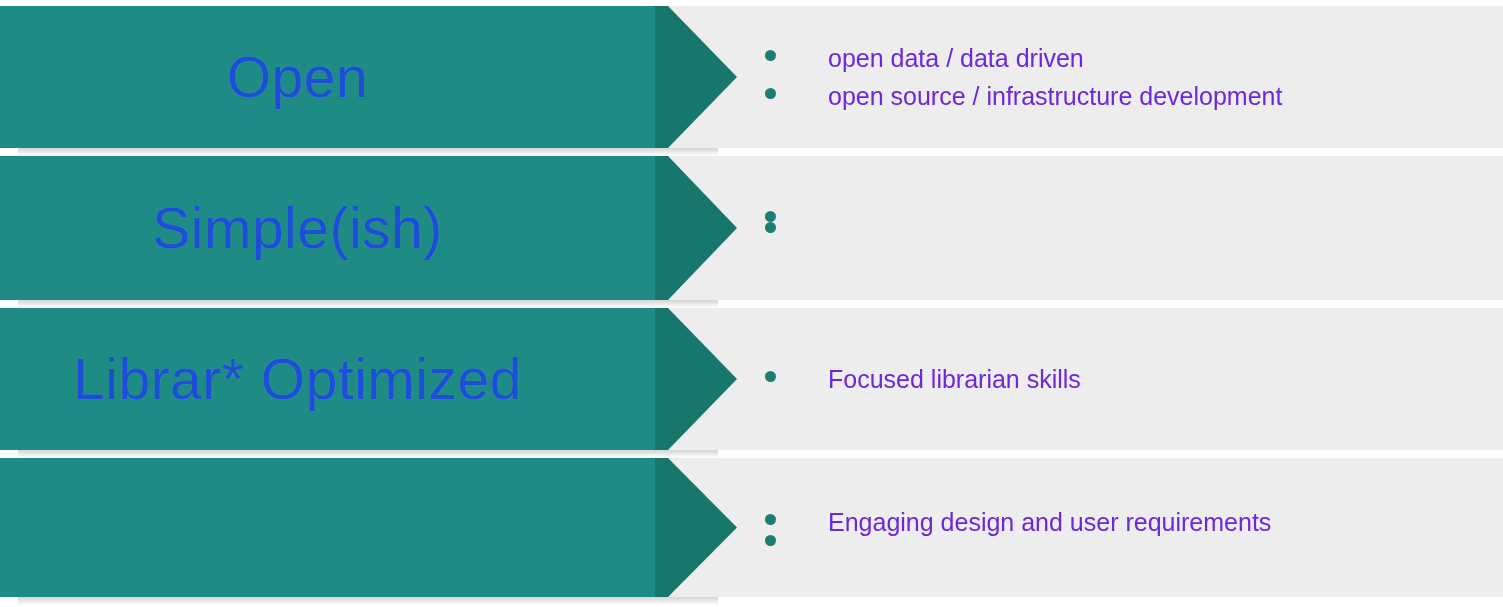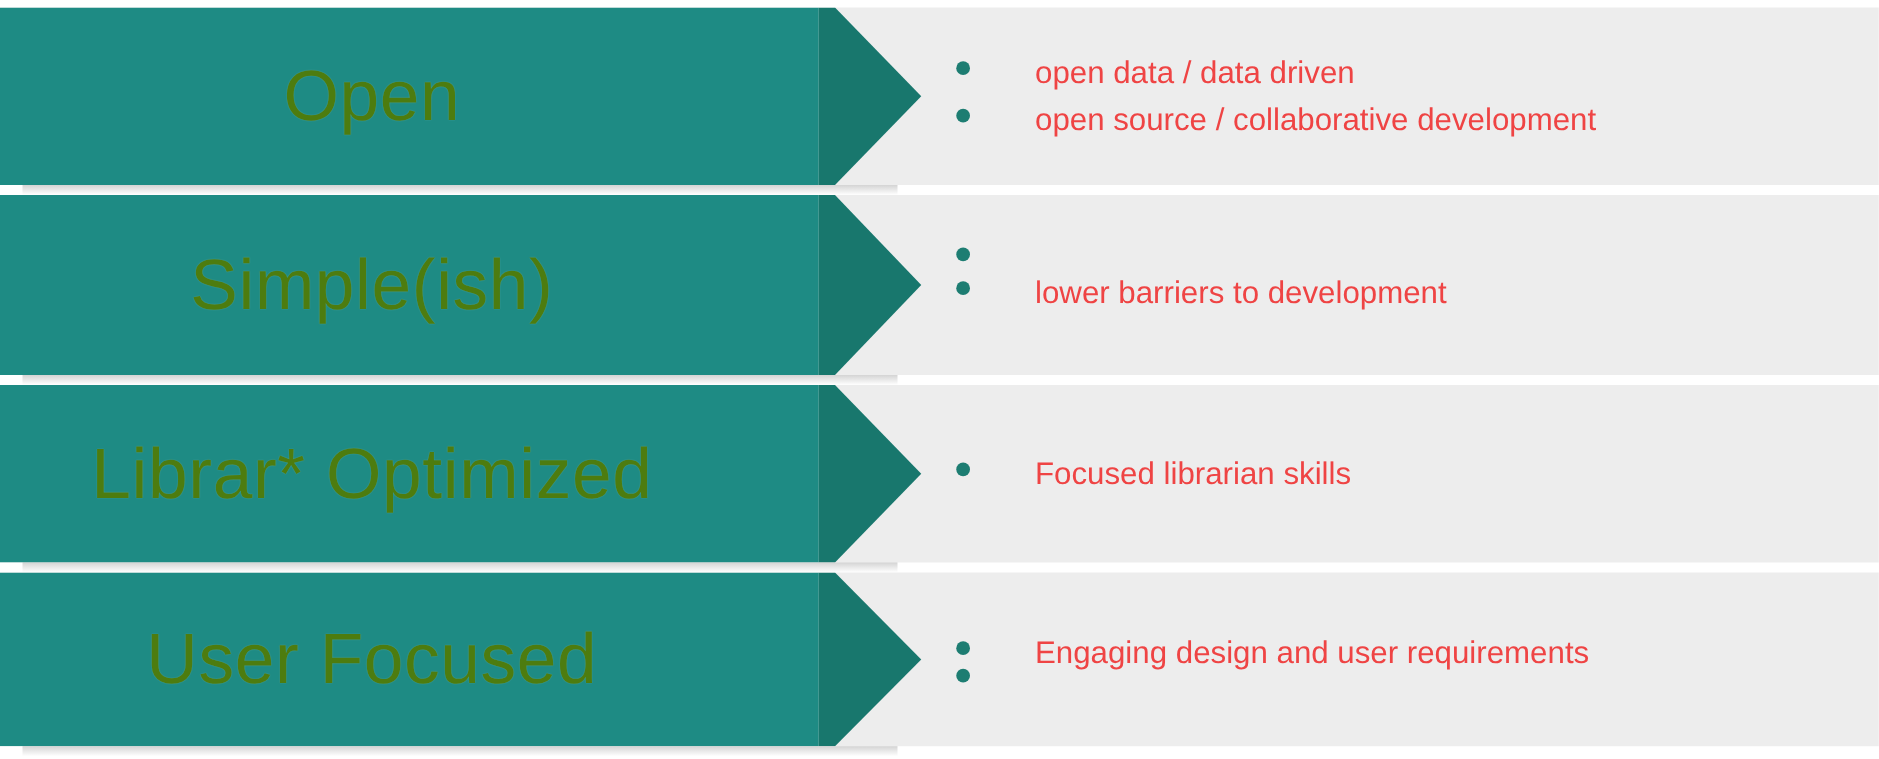--- a/index.html
+++ b/index.html
@@ -57,21 +57,21 @@
     position: absolute;
     left: 0;
     top: 0;
     width: 655px;
     height: 100%;
     display: flex;
     align-items: center;
     justify-content: center;
     box-sizing: border-box;
     padding-right: 60px;
-    color: #4d7c0f;
+    color: #1d4ed8;
     font-weight: 200;
     font-size: 57px;
     letter-spacing: 0.5px;
     line-height: 1;
     white-space: nowrap;
     text-shadow: 0 0 1px rgba(255,255,255,0.25);
   }
 
   
   .bullets {
@@ -82,21 +82,21 @@
     height: 100%;
     display: flex;
     flex-direction: column;
     justify-content: center;
     padding-left: 10px;
     box-sizing: border-box;
   }
   .bullet {
     display: flex;
     align-items: baseline;
-    color: #ef4444;
+    color: #6d28d9;
     font-size: 25px;
     line-height: 1.52;
     white-space: nowrap;
   }
   .bullet-dot {
     flex: 0 0 auto;
     width: 11px;
     height: 11px;
     border-radius: 50%;
     background: #1d7d72;
@@ -132,42 +132,41 @@
       </svg>
     </div>
     <div class="chevron-label">Open</div>
     <div class="bullets">
       <div class="bullet">
         <span class="bullet-dot"></span>
         <span class="bullet-text">open data / data driven</span>
       </div>
       <div class="bullet">
         <span class="bullet-dot"></span>
-        <span class="bullet-text">open source / collaborative development</span>
+        <span class="bullet-text">open source / infrastructure development</span>
       </div>
     </div>
   </div>
   <div class="shadow" style="top:148px;"></div>
 
   <div class="row" style="top:156px;height:144px;">
     <div class="panel"></div>
     <div class="chevron">
       <svg viewBox="0 0 740 144" preserveAspectRatio="none">
         <polygon points="0,0 655,0 655,144 0,144" fill="#1e8b84"></polygon>
         <polygon points="655,0 668,0 737,72 668,144 655,144" fill="#18776d"></polygon>
       </svg>
     </div>
     <div class="chevron-label">Simple(ish)</div>
     <div class="bullets">
       <div class="bullet">
         <span class="bullet-dot"></span>
       </div>
       <div class="bullet">
         <span class="bullet-dot"></span>
-        <span class="bullet-text">lower barriers to development</span>
       </div>
     </div>
   </div>
   <div class="shadow" style="top:300px;"></div>
 
   <div class="row" style="top:308px;height:142px;border-radius:21px;">
     <div class="panel"></div>
     <div class="chevron">
       <svg viewBox="0 0 740 142" preserveAspectRatio="none">
         <polygon points="0,0 655,0 655,142 0,142" fill="#1e8b84"></polygon>
@@ -185,21 +184,20 @@
   <div class="shadow" style="top:450px;"></div>
 
   <div class="row" style="top:458px;height:139px;">
     <div class="panel"></div>
     <div class="chevron">
       <svg viewBox="0 0 740 139" preserveAspectRatio="none">
         <polygon points="0,0 655,0 655,139 0,139" fill="#1e8b84"></polygon>
         <polygon points="655,0 668,0 737,69.5 668,139 655,139" fill="#18776d"></polygon>
       </svg>
     </div>
-    <div class="chevron-label">User Focused</div>
     <div class="bullets">
       <div class="bullet">
         <span class="bullet-dot"></span>
         <span class="bullet-text">Engaging design and user requirements</span>
       </div>
       <div class="bullet">
         <span class="bullet-dot"></span>
       </div>
     </div>
   </div>

